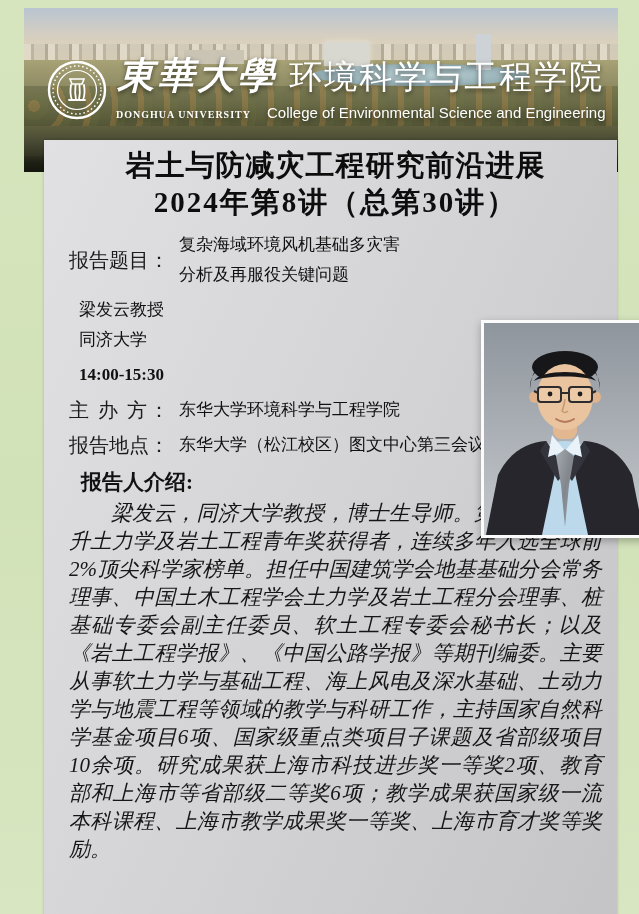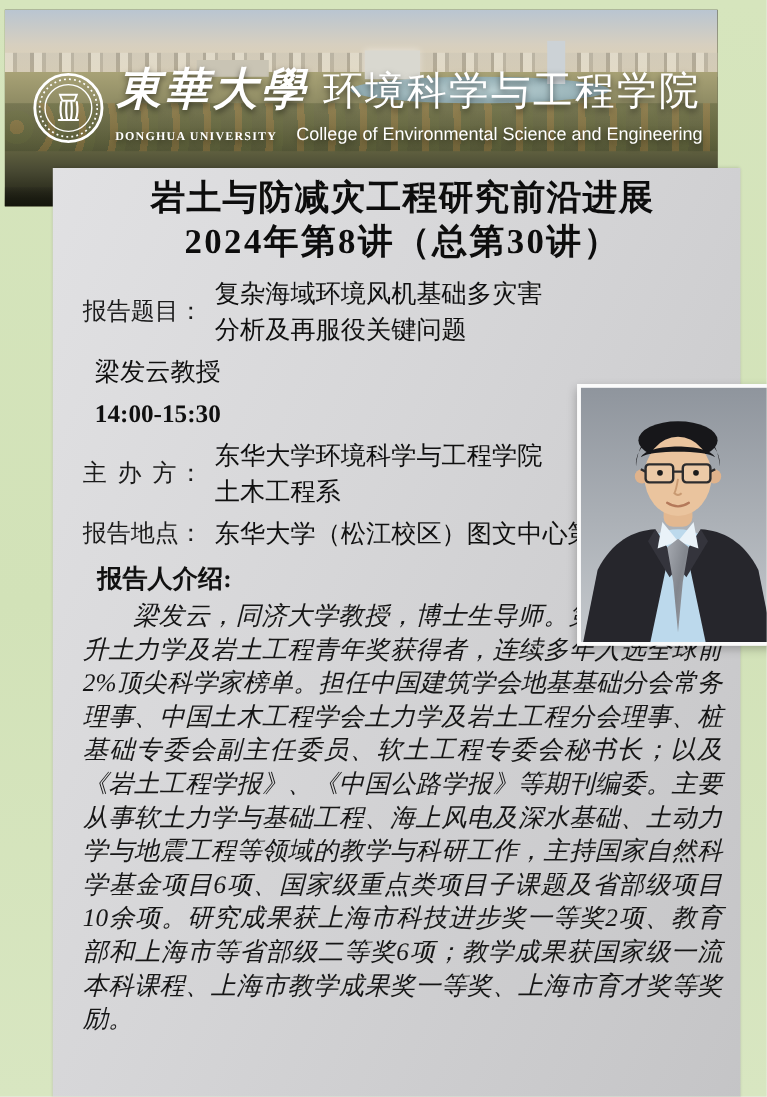--- a/index.html
+++ b/index.html
@@ -8,21 +8,21 @@
     font-family:"Liberation Serif","DejaVu Serif",serif;
     background:#f0f0f0;
   }
   .page{
     position:relative;width:639px;height:914px;overflow:hidden;
     background:linear-gradient(180deg,#d6e5bd 0%,#d2e2b8 55%,#d8e6c1 100%);
   }
 
   
   .banner{
-    position:absolute;left:4px;top:8px;width:594px;height:164px;overflow:hidden;
+    position:absolute;left:24px;top:8px;width:594px;height:164px;overflow:hidden;
     background:#6b6b4a;
     box-shadow:inset 0 0 46px rgba(20,18,8,.45);
   }
   .banner .sky{position:absolute;left:0;top:0;right:0;height:52px;
     background:linear-gradient(180deg,#b9c5d1 0%,#d6cfc0 55%,#e2d2b2 100%);}
   .banner .cityline{position:absolute;left:0;top:36px;right:0;height:20px;opacity:.85;
     background:repeating-linear-gradient(90deg,
       rgba(226,221,206,.85) 0 7px, rgba(150,148,138,.55) 7px 10px,
       rgba(206,200,184,.8) 10px 21px, rgba(120,118,108,.5) 21px 24px);}
   .banner .ground{position:absolute;left:0;top:52px;right:0;bottom:0;
@@ -60,21 +60,21 @@
   .title .t2{letter-spacing:2px;}
 
   .fields{margin-top:9px;position:relative;}
   .field-row{display:flex;margin-bottom:5px;align-items:center;}
   .field-label{
     flex:0 0 100px;width:100px;font-size:20px;line-height:30px;
     text-align:justify;text-align-last:justify;word-break:break-all;
     color:#1b1b1b;
   }
   .field-gap{flex:0 0 10px;}
-  .field-value{font-size:21px;line-height:30px;color:#101010;}
+  .field-value{font-size:17px;line-height:30px;color:#101010;}
   .field-value .vline{white-space:nowrap;}
   .field-row.bold-value .field-value{font-weight:bold;}
 
   .intro-heading{font-size:21px;font-weight:bold;line-height:30px;margin-top:7px;color:#111;margin-left:12px;}
   .bio{
     font-size:21px;line-height:28px;text-align:justify;text-indent:2em;
     margin-top:2px;color:#161616;font-style:italic;
   }
 
   
@@ -141,36 +141,36 @@
         <div class="field-value">
           <div class="vline">复杂海域环境风机基础多灾害</div>
           <div class="vline">分析及再服役关键问题</div>
         </div>
       </div>
 
       <div class="field-row">
         <div class="field-gap"></div>
         <div class="field-value">
           <div class="vline">梁发云教授</div>
+          <div class="vline">同济大学</div>
         </div>
       </div>
 
       <div class="field-row bold-value">
         <div class="field-gap"></div>
         <div class="field-value">
           <div class="vline">14:00-15:30</div>
         </div>
       </div>
 
       <div class="field-row">
         <div class="field-label">主 办 方：</div>
         <div class="field-gap"></div>
         <div class="field-value">
           <div class="vline">东华大学环境科学与工程学院</div>
-          <div class="vline">土木工程系</div>
         </div>
       </div>
 
       <div class="field-row">
         <div class="field-label">报告地点：</div>
         <div class="field-gap"></div>
         <div class="field-value">
           <div class="vline">东华大学（松江校区）图文中心第三会议室</div>
         </div>
       </div>

